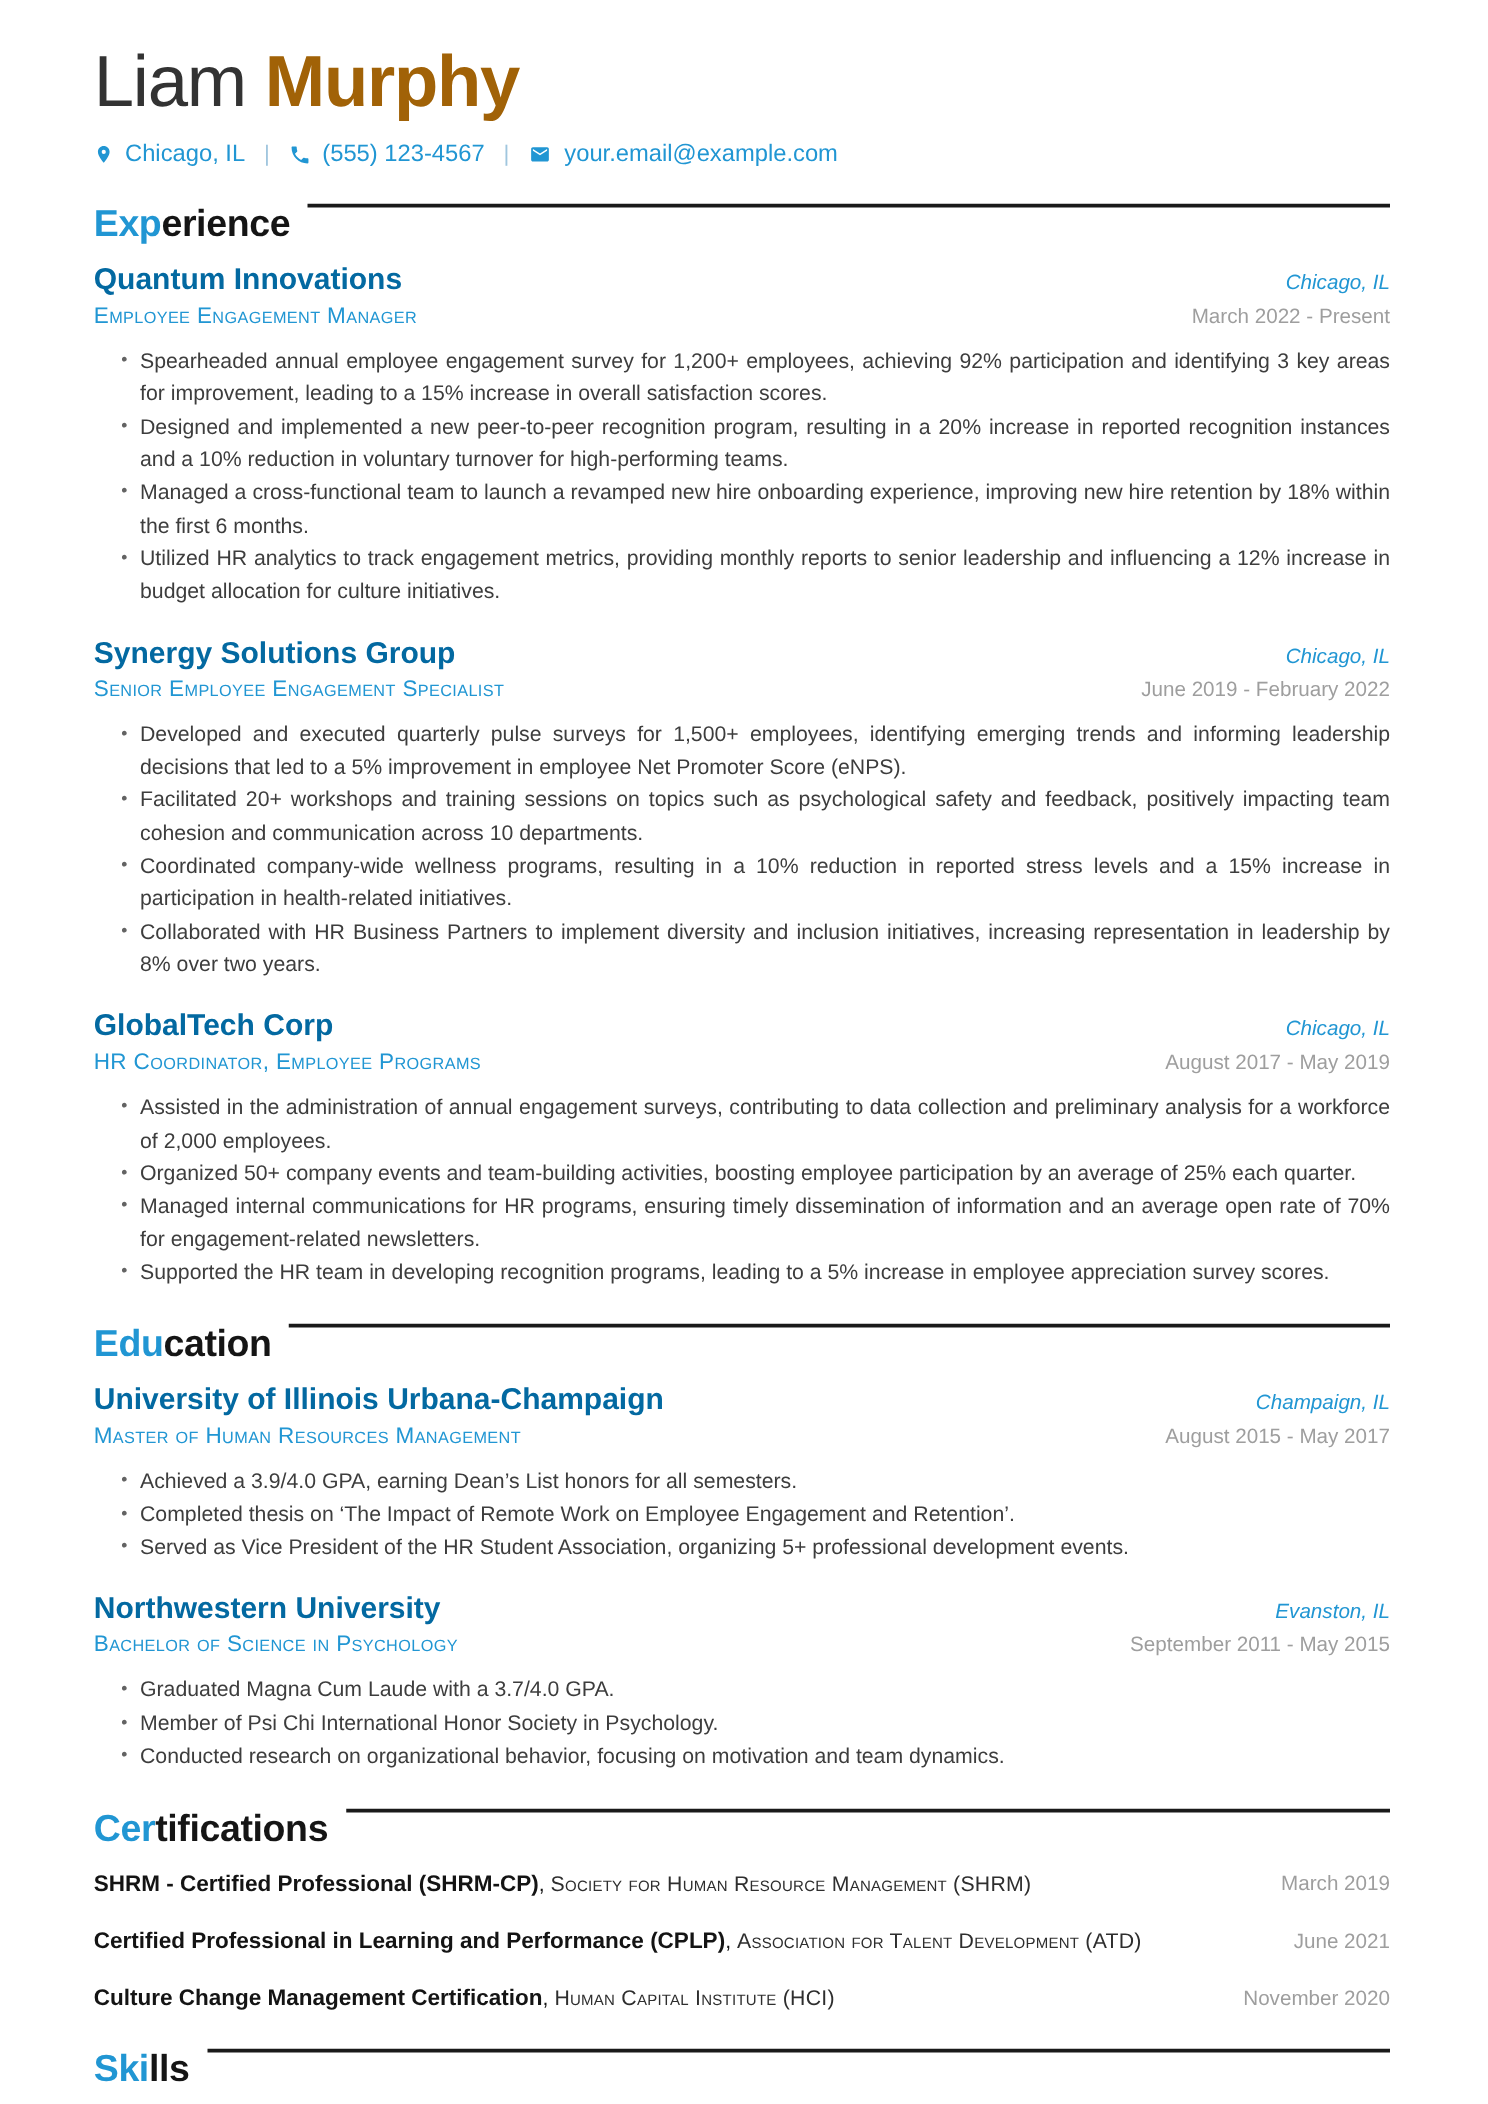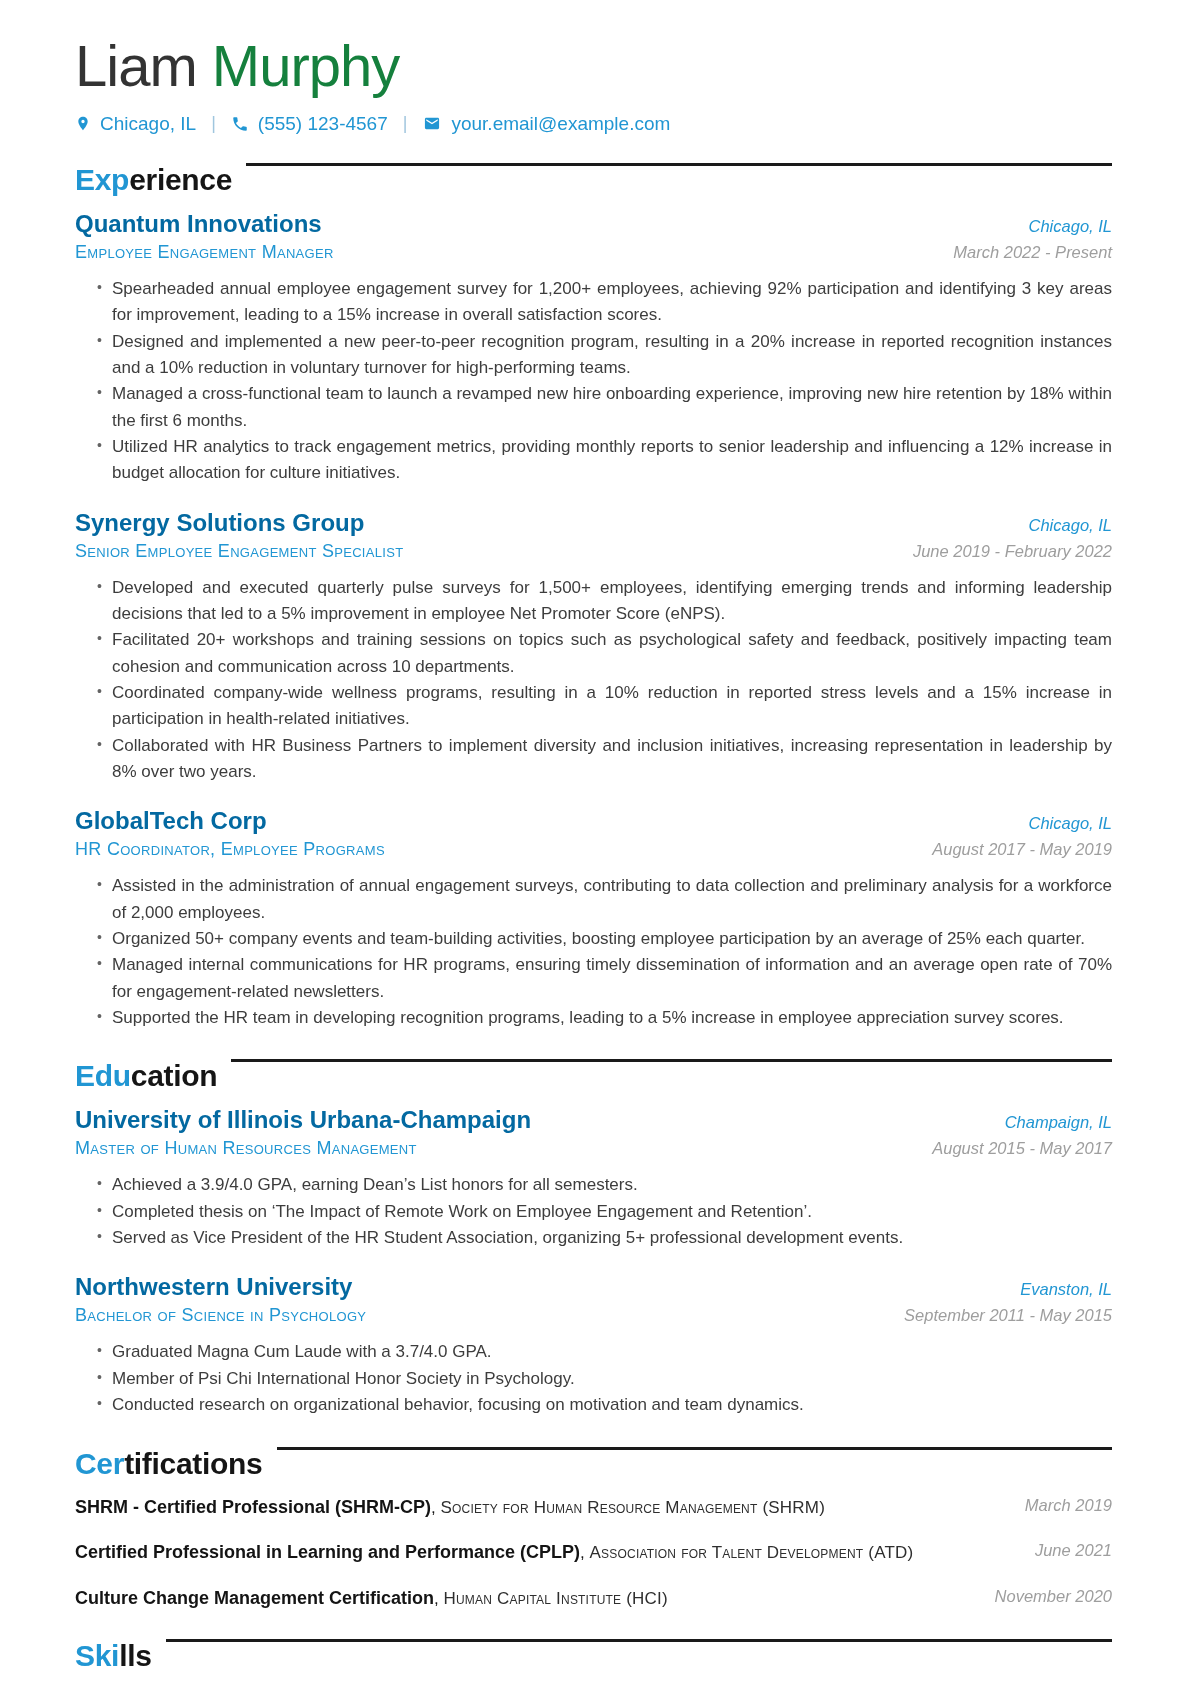--- a/index.html
+++ b/index.html
@@ -16,21 +16,21 @@
 
   
   h1.name {
     margin: 0;
     font-size: 58px;
     line-height: 1.05;
     letter-spacing: -1px;
     font-weight: 400;
     color: #333333;
   }
-  h1.name .last { font-weight: 400; color: #15803d; }
+  h1.name .last { font-weight: 700; color: #a16207; }
 
   .contact {
     display: flex;
     align-items: center;
     gap: 15px;
     margin-top: 16px;
     font-size: 19px;
     color: #2196d3;
   }
   .citem { display: inline-flex; align-items: center; gap: 9px; }
@@ -67,21 +67,21 @@
   .company { font-size: 24px; font-weight: 700; color: #0369a1; }
   .loc { font-size: 16.5px; font-style: italic; color: #2196d3; white-space: nowrap; }
   .erow2 { margin-top: 4px; }
   .role {
     font-variant: small-caps;
     font-size: 18px;
     font-weight: 500;
     letter-spacing: 0.3px;
     color: #2196d3;
   }
-  .date { font-size: 16.5px; font-style: italic; color: #9e9e9e; white-space: nowrap; }
+  .date { font-size: 16.5px; color: #9e9e9e; white-space: nowrap; }
 
   ul.bullets {
     list-style: none;
     margin: 13px 0 0 0;
     padding: 0 0 0 37px;
   }
   ul.bullets li {
     position: relative;
     font-size: 17px;
     line-height: 1.55;
@@ -96,21 +96,21 @@
     left: -15px;
     top: 1px;
     color: #636363;
     font-size: 14px;
   }
 
   
   .cert {
     display: flex;
     justify-content: space-between;
-    align-items: flex-start;
+    align-items: center;
     margin-bottom: 19px;
   }
   .cert-text { margin: 0; flex: 1; padding-right: 40px; font-size: 17px; line-height: 1.45; color: #2e2e2e; }
   .cert-name { font-weight: 700; font-size: 18px; color: #141414; }
   .cert-sep { color: #141414; }
   .cert-org { font-variant: small-caps; letter-spacing: 0.2px; color: #2e2e2e; }
   .cert-date { padding-top: 2px; }
 
   
   p.skill {

